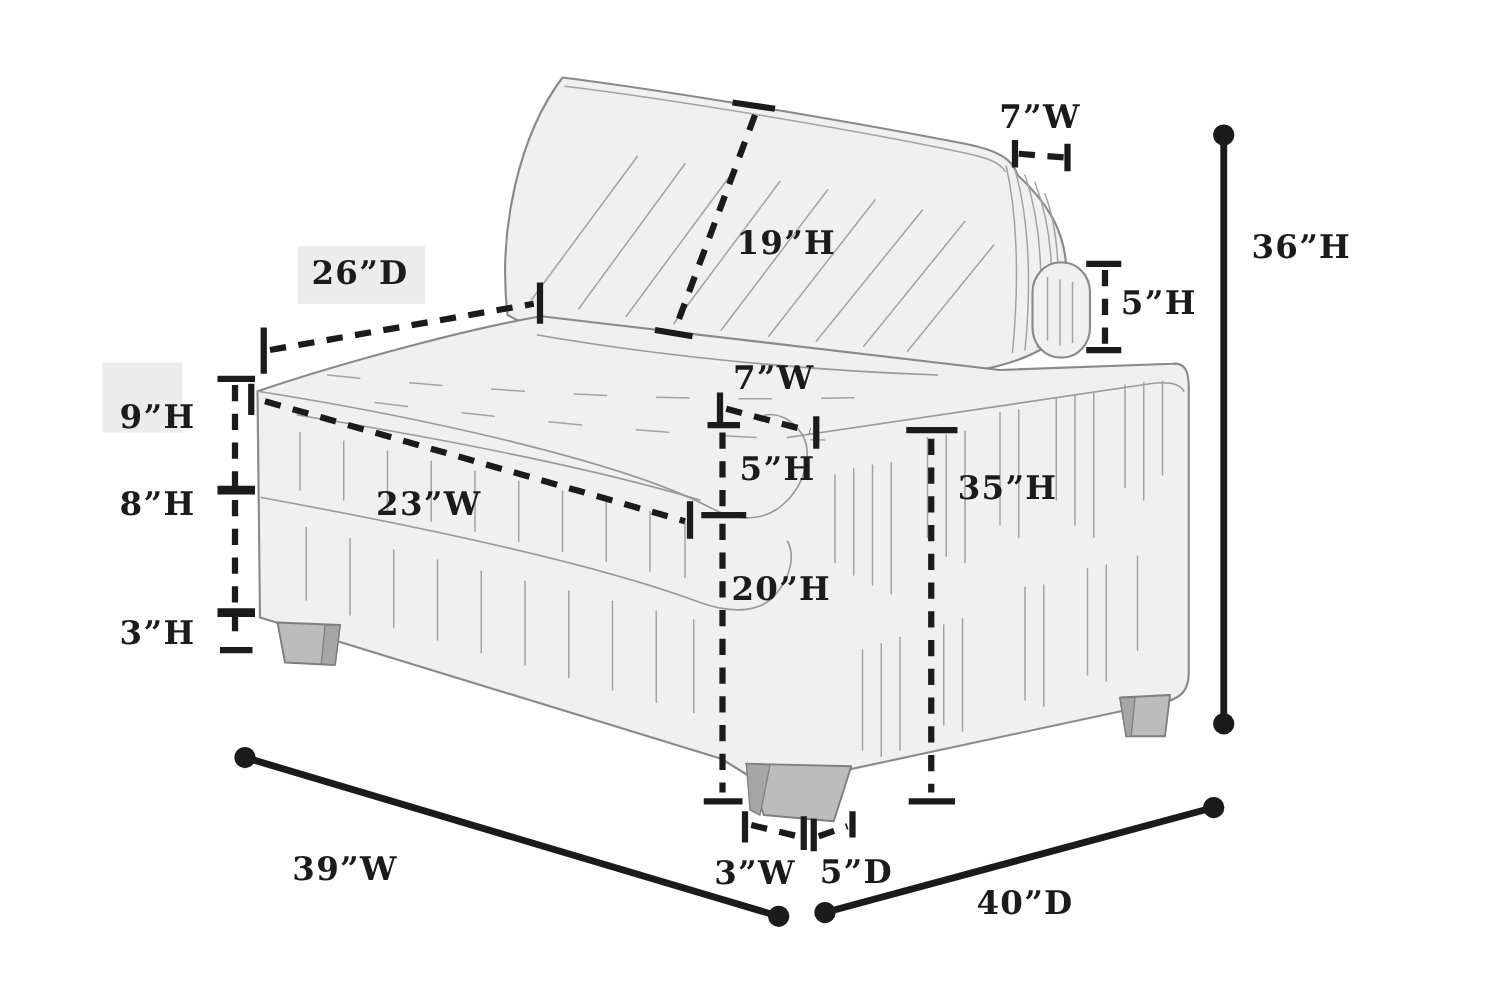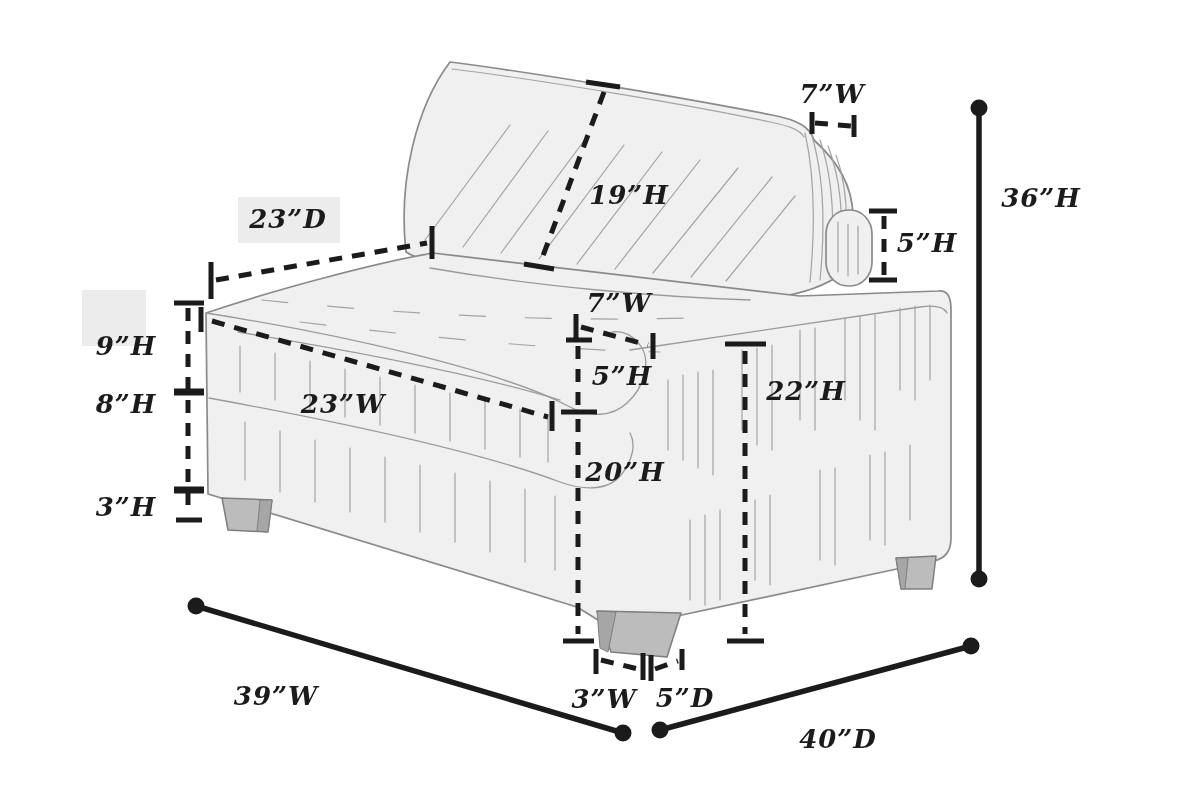--- a/index.html
+++ b/index.html
@@ -3,21 +3,21 @@
 <meta charset="utf-8">
 <style>
   html,body{margin:0;padding:0;background:#fff;}
   .stage{
     position:relative;width:1200px;height:800px;background:#ffffff;overflow:hidden;
     font-family:"DejaVu Serif", serif;
   }
   .stage svg{position:absolute;left:0;top:0;}
   .dim-label{
     position:absolute;transform:translate(-50%,-50%);
-    font-family:"DejaVu Serif", serif;font-style:italic;font-weight:700;
+    font-family:"DejaVu Serif", serif;font-weight:700;
     font-size:26px;color:#1b1b1b;letter-spacing:1px;white-space:nowrap;z-index:5;
   }
   .fillshape{fill:#f0f0f0;stroke:#8a8a8a;stroke-width:1.7;stroke-linejoin:round;}
   .pleat{fill:none;stroke:#a3a3a3;stroke-width:1.2;stroke-linecap:round;}
   .crease{fill:none;stroke:#9a9a9a;stroke-width:1.3;stroke-linecap:round;}
   .leg{fill:#bcbcbc;stroke:#7e7e7e;stroke-width:1.5;stroke-linejoin:round;}
   .legshade{fill:#a6a6a6;stroke:#7e7e7e;stroke-width:1;}
   .dash{fill:none;stroke:#1b1b1b;stroke-width:5;stroke-dasharray:13 10;}
   .tick{stroke:#1b1b1b;stroke-width:5;stroke-linecap:butt;}
   .tickw{stroke:#1b1b1b;stroke-width:7;stroke-linecap:butt;}
@@ -243,28 +243,28 @@
     <g>
       <line class="solidline" x1="660" y1="730" x2="971" y2="646"></line>
       <circle class="dot" cx="660" cy="730" r="8.5"></circle>
       <circle class="dot" cx="971" cy="646" r="8.5"></circle>
     </g>
   </svg>
 
   <div class="dim-label" style="left:832px;top:94px;">7”W</div>
   <div class="dim-label" style="left:629px;top:151px;margin-top:44px;">19”H</div>
   <div class="dim-label" style="left:1041px;top:153px;margin-top:45px;">36”H</div>
-  <div class="dim-label" style="left:288px;top:219px;">23”D</div>
+  <div class="dim-label" style="left:288px;top:219px;">26”D</div>
   <div class="dim-label" style="left:927px;top:243px;">5”H</div>
   <div class="dim-label" style="left:619px;top:303px;">7”W</div>
-  <div class="dim-label" style="left:126px;top:346px;">9”H</div>
+  <div class="dim-label" style="left:126px;top:334px;">9”H</div>
   <div class="dim-label" style="left:622px;top:376px;">5”H</div>
-  <div class="dim-label" style="left:806px;top:391px;">22”H</div>
+  <div class="dim-label" style="left:806px;top:391px;">35”H</div>
   <div class="dim-label" style="left:343px;top:404px;">23”W</div>
   <div class="dim-label" style="left:126px;top:404px;">8”H</div>
   <div class="dim-label" style="left:625px;top:472px;text-align:right;">20”H</div>
   <div class="dim-label" style="left:126px;top:507px;">3”H</div>
   <div class="dim-label" style="left:276px;top:696px;">39”W</div>
   <div class="dim-label" style="left:604px;top:699px;">3”W</div>
   <div class="dim-label" style="left:685px;top:698px;">5”D</div>
-  <div class="dim-label" style="left:838px;top:723px;margin-top:16px;">40”D</div>
+  <div class="dim-label" style="left:820px;top:723px;">40”D</div>
 
 </div>
 
 </body></html>

